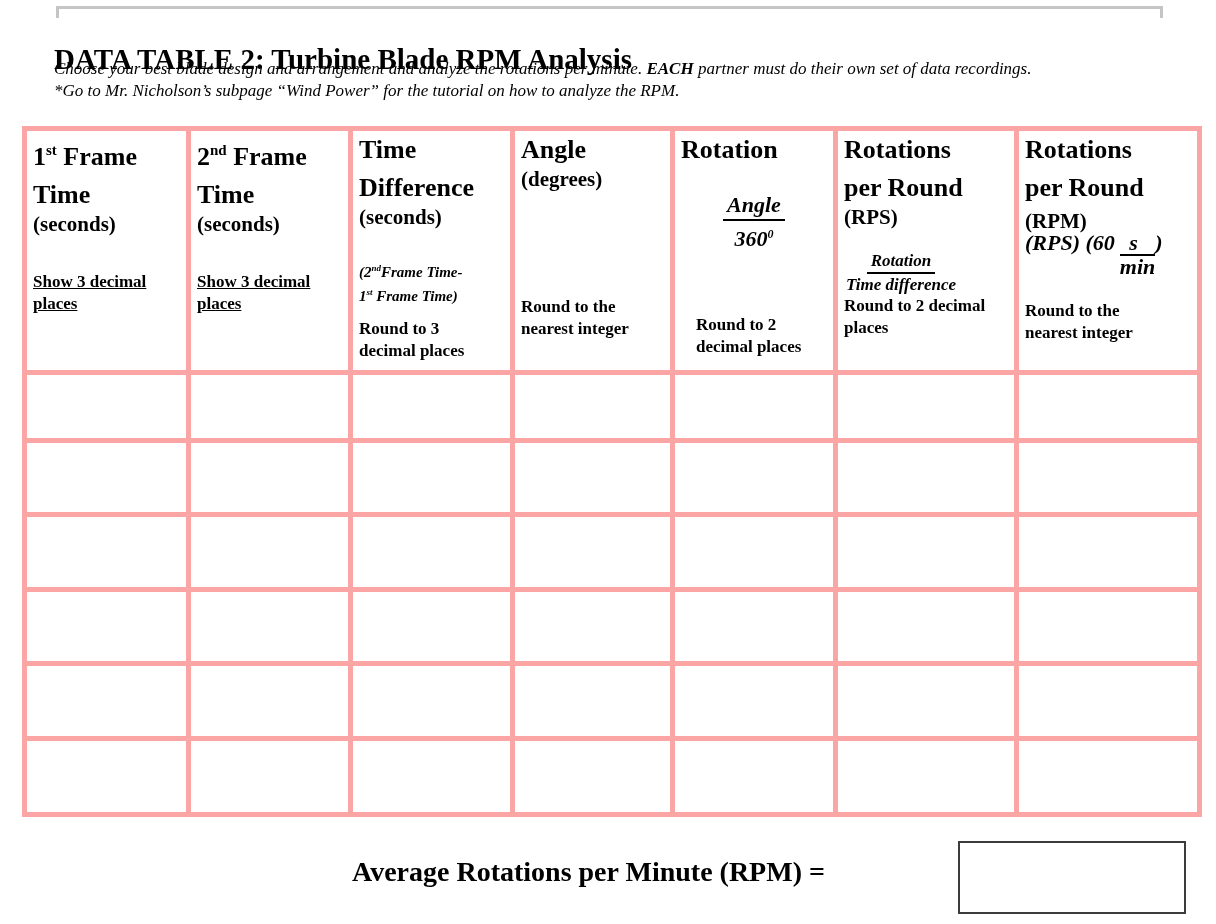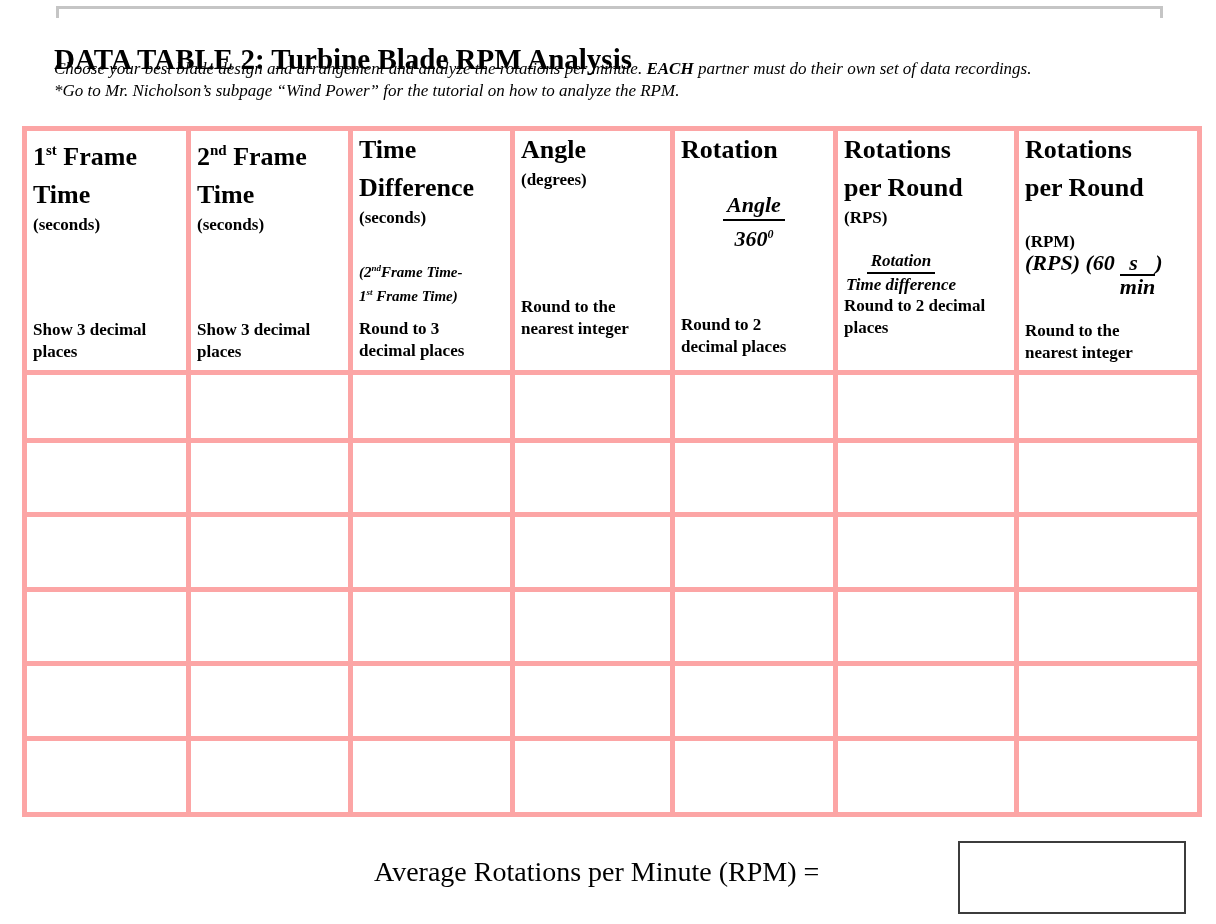--- a/index.html
+++ b/index.html
@@ -44,35 +44,35 @@
   .rpm th, .rpm td {
     border: 5px solid #fca5a5;
     padding: 0 6px;
     vertical-align: top; text-align: left;
     font-weight: bold;
   }
   .rpm th { height: 244px; }
 
   .cell-title { font-size: 26px; line-height: 38px; font-weight: bold; }
   .cell-title sup { font-size: 15px; }
-  .cell-unit  { font-size: 17px; line-height: 21px; font-weight: bold; }
+  .cell-unit  { font-size: 21px; line-height: 21px; font-weight: bold; }
   .cell-note  { font-size: 17px; line-height: 22px; font-weight: bold; }
 
   
-  .c1 .cell-note, .c2 .cell-note { margin-top: 84px; }
+  .c1 .cell-note, .c2 .cell-note { margin-top: 36px; text-decoration: underline; }
   .c3 .cell-formula { margin-top: 30px; font-size: 15px; line-height: 20px;
                       font-style: italic; font-weight: bold; }
   .c3 .cell-formula sup { font-size: 9px; }
   .c3 .cell-note { margin-top: 12px; }
   .c4 .cell-note { margin-top: 106px; }
   .c5 .fracwrap { margin-top: 22px; text-align: center; }
-  .c5 .cell-note { margin-top: 62px; }
+  .c5 .cell-note { margin-top: 62px; margin-left: 15px; }
   .c6 .fracwrap { margin-top: 22px; text-align: left; padding-left: 2px; }
   .c6 .cell-note { }
-  .c7 .cell-unit { margin-top: 24px; }
+  .c7 .cell-unit { margin-top: 4px; }
   .c7 .cell-formula { font-size: 22px; line-height: 22px;
                       font-style: italic; font-weight: bold; white-space: nowrap; }
   .c7 .cell-note { margin-top: 22px; }
 
   
   .frac { display: inline-block; text-align: center;
           font-style: italic; font-weight: bold; }
   .frac .ftop { display: inline-block; border-bottom: 2px solid #000; padding: 0 4px 1px; }
   .frac .fbot { display: block; }
   .c5 .frac { font-size: 22px; line-height: 27px; }
@@ -84,22 +84,22 @@
 
   
   .rpm tbody.rows tr:nth-child(1) td { height: 68px; }
   .rpm tbody.rows tr:nth-child(2) td { height: 74px; }
   .rpm tbody.rows tr:nth-child(3) td { height: 75px; }
   .rpm tbody.rows tr:nth-child(4) td { height: 74px; }
   .rpm tbody.rows tr:nth-child(5) td { height: 75px; }
   .rpm tbody.rows tr:nth-child(6) td { height: 76px; }
 
   .footer-label {
-    position: absolute; left: 374px; top: 856px;
-    font-size: 28px; font-weight: normal; white-space: nowrap;
+    position: absolute; left: 352px; top: 856px;
+    font-size: 28px; font-weight: bold; white-space: nowrap;
   }
   .answer-box {
     position: absolute; left: 958px; top: 841px;
     width: 228px; height: 73px;
     border: 2px solid #3c3c3c; background: #fff;
   }
 </style>
 </head>
 <body>
 

